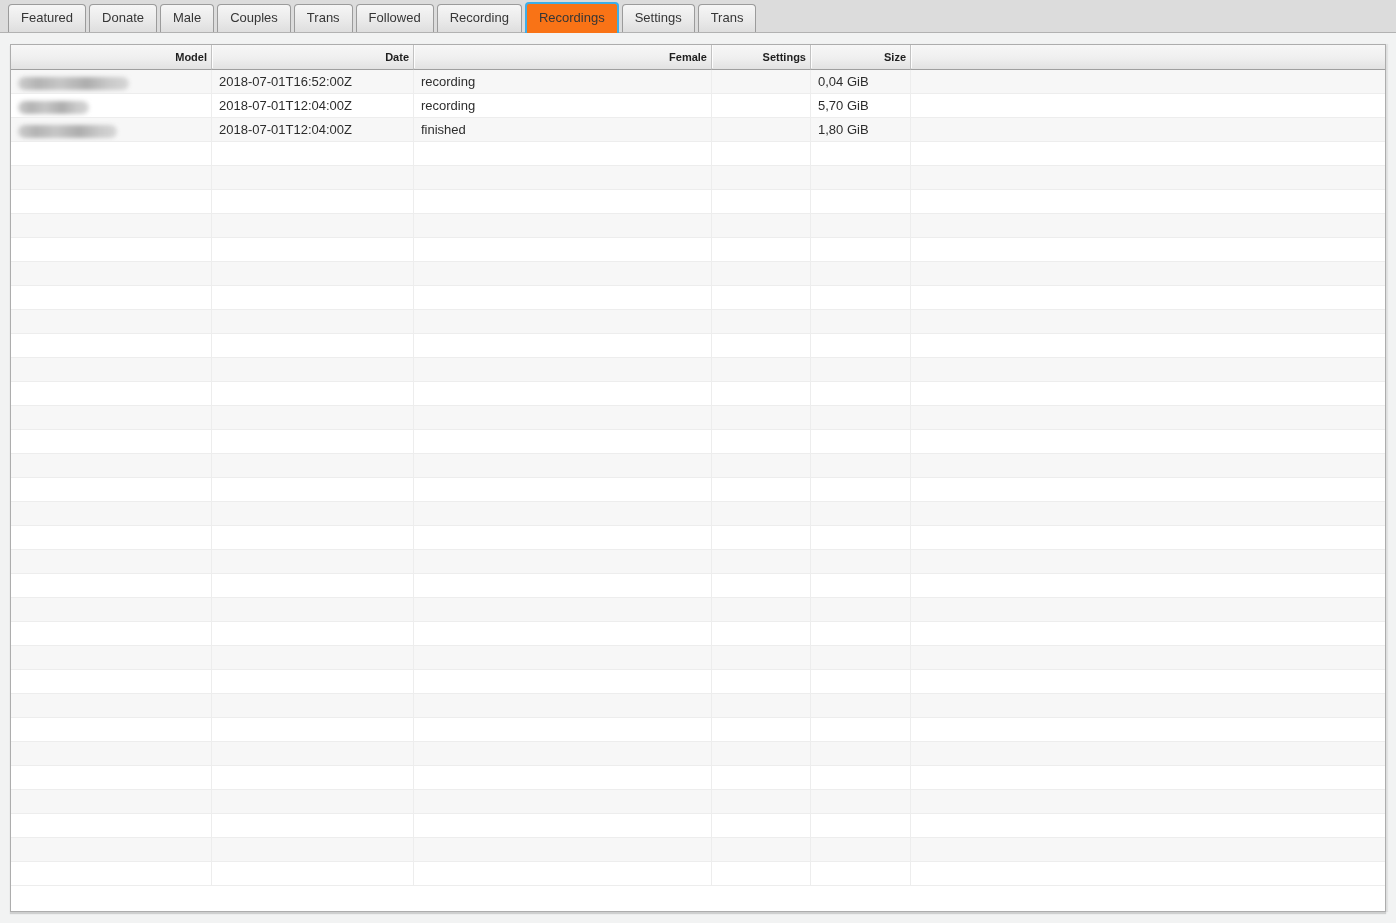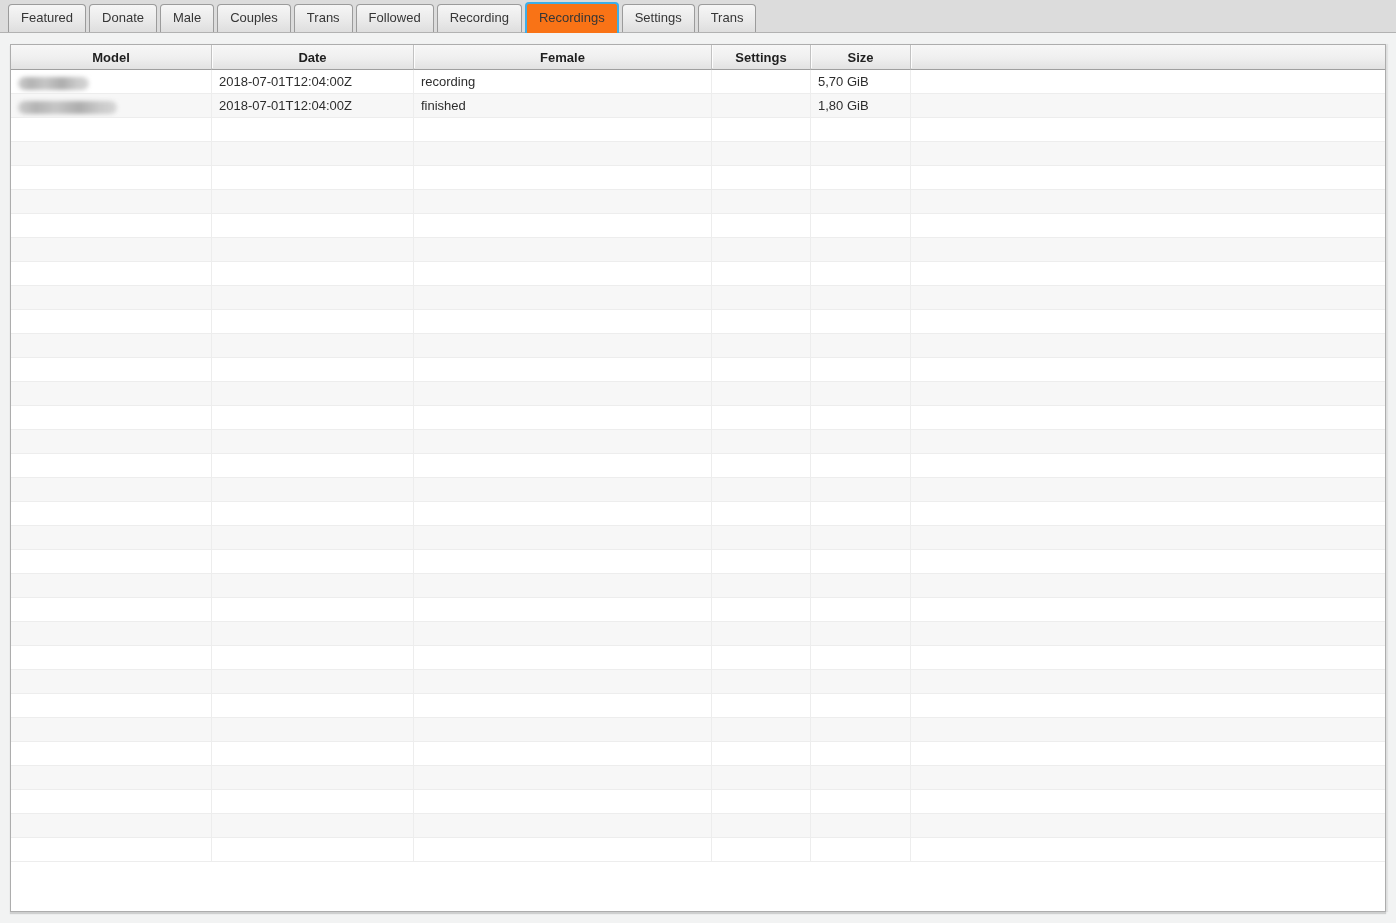--- a/index.html
+++ b/index.html
@@ -58,24 +58,24 @@
     width: 100%;
     border-collapse: separate;
     border-spacing: 0;
     table-layout: fixed;
   }
   th {
     height: 25px;
     background: linear-gradient(to bottom, #f7f7f7, #efefef 55%, #e2e2e2);
     border-bottom: 1px solid #9f9f9f;
     border-right: 1px solid #c2c2c2;
-    font-size: 13px;
+    font-size: 11px;
     font-weight: bold;
     color: #1f1f1f;
-    text-align: center;
+    text-align: right;
     padding: 0 4px;
     position: relative;
   }
   th:not(:first-child)::before {
     content: "";
     position: absolute;
     left: 0; top: 0; bottom: 1px;
     width: 1px;
     background: #fdfdfd;
   }
@@ -135,20 +135,28 @@
       <tr>
         <th>Model</th>
         <th>Date</th>
         <th>Female</th>
         <th>Settings</th>
         <th>Size</th>
         <th></th>
       </tr>
     </thead>
     <tbody>
+        <tr class="alt">
+          <td><span class="blur-blob" style="width: 111px;"></span></td>
+          <td>2018-07-01T16:52:00Z</td>
+          <td>recording</td>
+          <td></td>
+          <td>0,04 GiB</td>
+          <td></td>
+        </tr>
         <tr class="plain">
           <td><span class="blur-blob" style="width: 71px;"></span></td>
           <td>2018-07-01T12:04:00Z</td>
           <td>recording</td>
           <td></td>
           <td>5,70 GiB</td>
           <td></td>
         </tr>
         <tr class="alt">
           <td><span class="blur-blob" style="width: 99px;"></span></td>

